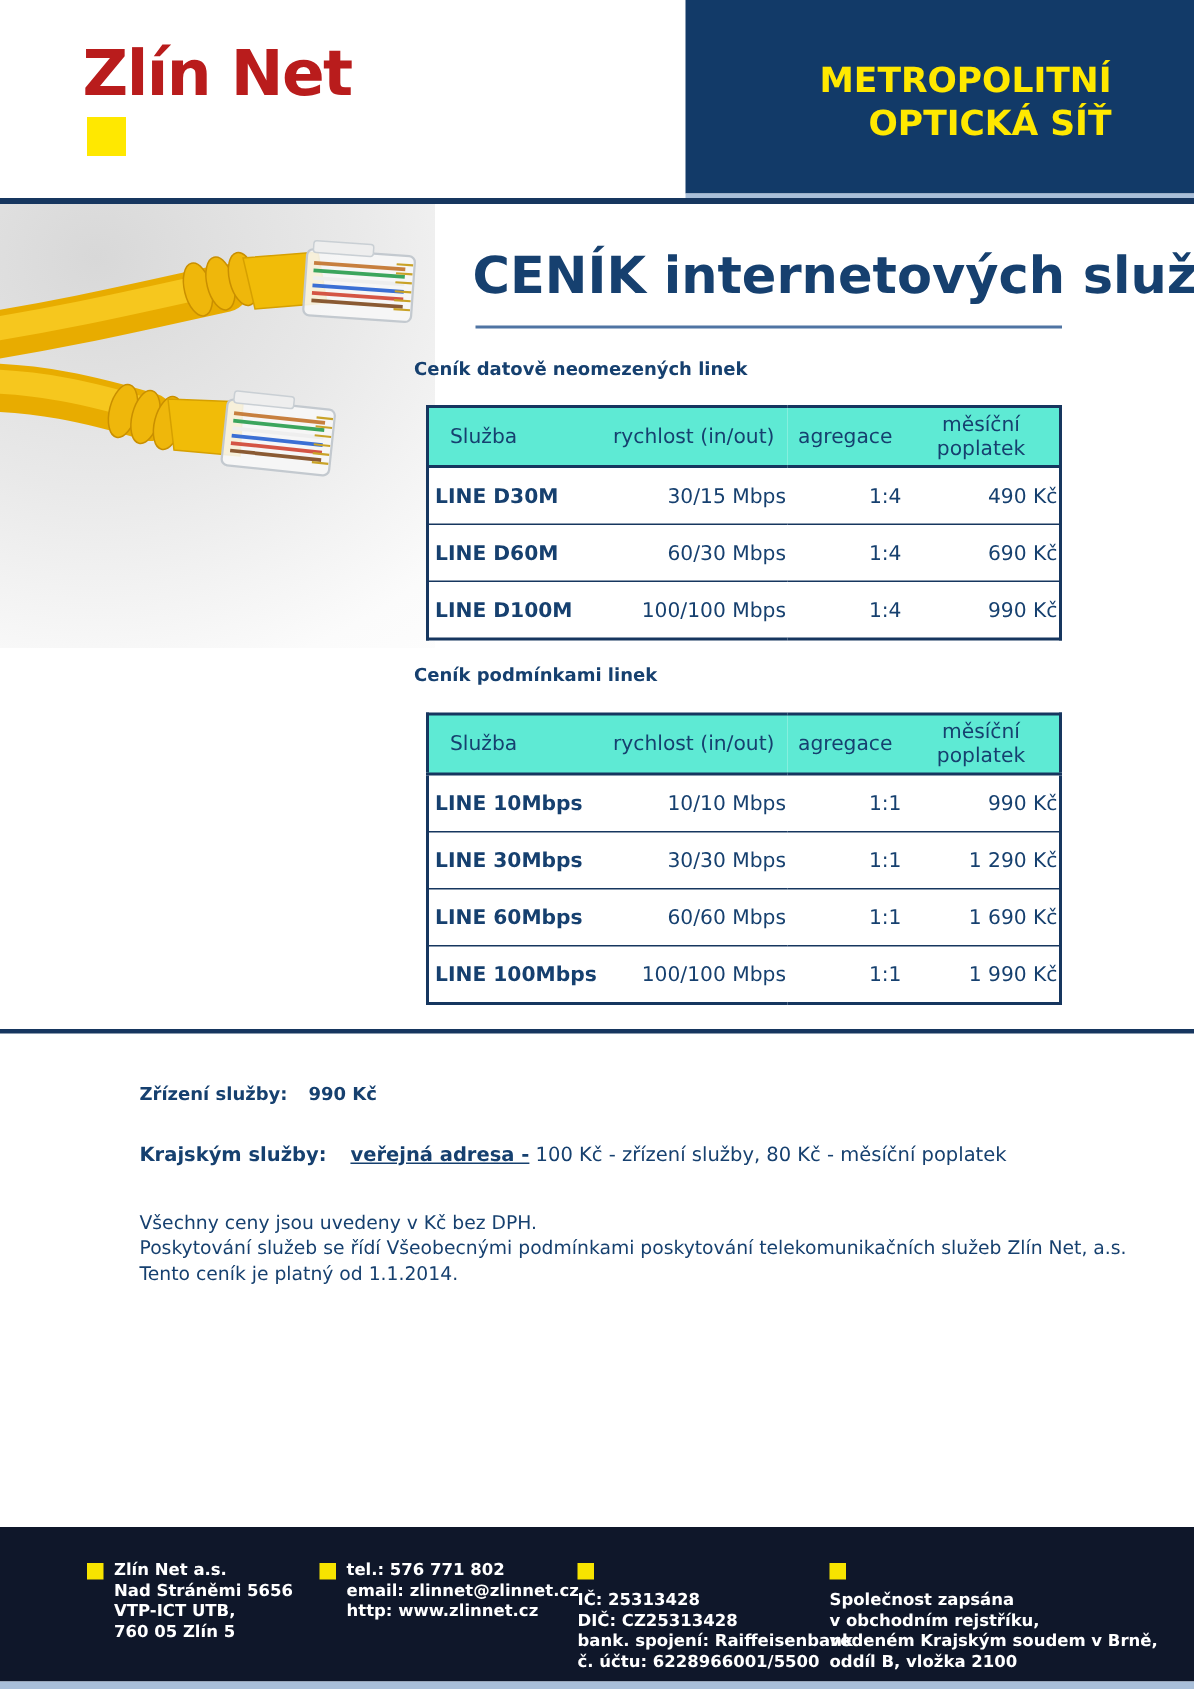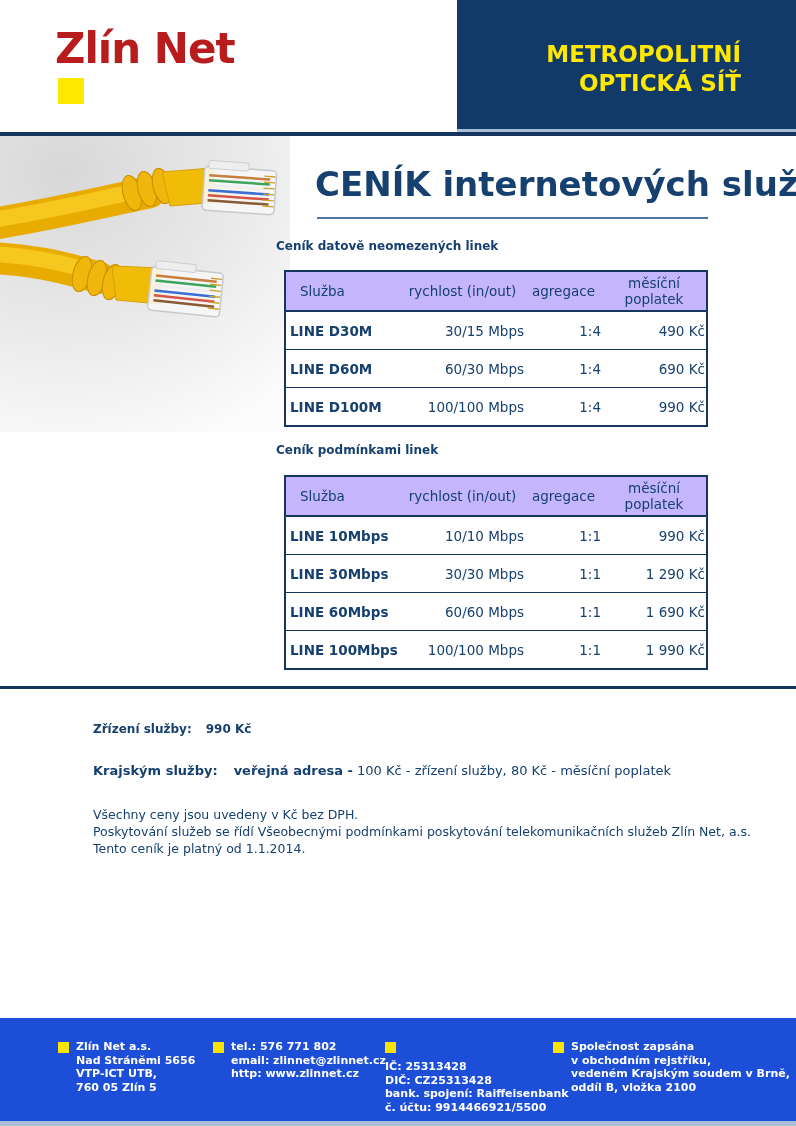--- a/index.html
+++ b/index.html
@@ -45,46 +45,46 @@
   .table-wrap-2{position:absolute;left:284px;top:475px;}
   table.price-table{
     border-collapse:collapse;width:422px;table-layout:fixed;
     font-size:13.5px;color:#16406F;border:2px solid #16365F;background:#fff;
   }
   table.price-table col.c1{width:115px;}
   table.price-table col.c2{width:125px;}
   table.price-table col.c3{width:77px;}
   table.price-table col.c4{width:105px;}
   table.price-table th{
-    background:#c4b5fd;font-weight:normal;height:36px;
+    background:#5eead4;font-weight:normal;height:36px;
     border-bottom:2px solid #16365F;text-align:center;font-size:13.5px;
   }
   table.price-table th:first-child{text-align:left;padding-left:14px;}
   table.price-table td{height:35px;text-align:right;border-top:1px solid #16365F;}
   table.price-table tbody tr:first-child td{border-top:none;}
   table.price-table td.service{text-align:left;padding-left:4px;font-weight:bold;}
   
   .divider{position:absolute;left:0;top:686px;width:796px;height:3px;background:#16365F;}
   .setup-line{position:absolute;left:93px;top:722px;font-size:12px;font-weight:bold;white-space:nowrap;}
   .setup-line .gap{display:inline-block;width:14px;}
   .addon-line{position:absolute;left:93px;top:763px;font-size:13px;white-space:nowrap;}
   .addon-line .lbl{font-weight:bold;}
   .addon-line .gap{display:inline-block;width:16px;}
-  .addon-line .bold-part{font-weight:bold;}
+  .addon-line .bold-part{font-weight:bold;text-decoration:underline;}
   .notes{position:absolute;left:93px;top:806px;font-size:12.5px;line-height:17px;color:#16406F;}
   
-  .footer{position:absolute;left:0;top:1018px;width:796px;height:103px;background:#1d4ed8;}
+  .footer{position:absolute;left:0;top:1018px;width:796px;height:103px;background:#0f172a;}
   .footer-strip{position:absolute;left:0;top:1121px;width:796px;height:5px;background:#A9BFD9;}
   .footer-col{position:absolute;top:22px;display:flex;gap:7px;color:#ffffff;}
   .footer-col .bullet{flex:0 0 auto;width:11px;height:11px;background:#F7E400;margin-top:2px;}
   .footer-col .lines{font-size:11px;font-weight:bold;line-height:13.5px;white-space:nowrap;}
   .fc-1{left:58px;}
   .fc-2{left:213px;}
   .fc-3{left:385px;flex-direction:column;}
-  .fc-4{left:553px;}
+  .fc-4{left:553px;flex-direction:column;}
 </style>
 </head>
 <body>
 
 <div class="page">
 
   <div class="logo-text">Zlín Net</div>
   <div class="logo-square"></div>
   <div class="banner">
     <div>METROPOLITNÍ</div>
@@ -281,21 +281,21 @@
         <div>email: zlinnet@zlinnet.cz</div>
         <div>http: www.zlinnet.cz</div>
       </div>
     </div>
     <div class="footer-col fc-3">
       <span class="bullet"></span>
       <div class="lines">
         <div>IČ: 25313428</div>
         <div>DIČ: CZ25313428</div>
         <div>bank. spojení: Raiffeisenbank</div>
-        <div>č. účtu: 9914466921/5500</div>
+        <div>č. účtu: 6228966001/5500</div>
       </div>
     </div>
     <div class="footer-col fc-4">
       <span class="bullet"></span>
       <div class="lines">
         <div>Společnost zapsána</div>
         <div>v obchodním rejstříku,</div>
         <div>vedeném Krajským soudem v Brně,</div>
         <div>oddíl B, vložka 2100</div>
       </div>

